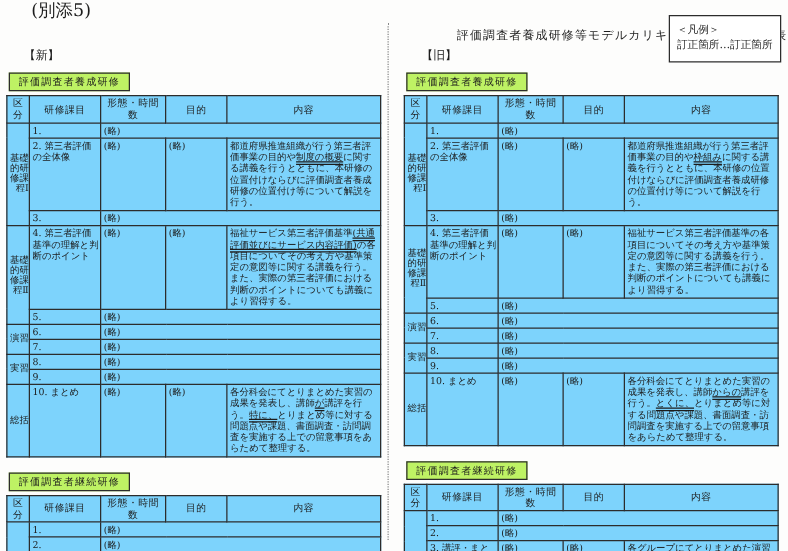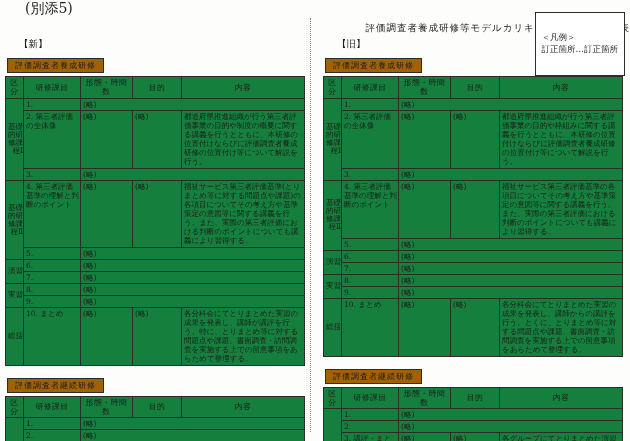--- a/index.html
+++ b/index.html
@@ -4,36 +4,36 @@
 <style>
   * { margin:0; padding:0; box-sizing:border-box; }
   html,body { width:630px; height:441px; }
   body {
     position:relative; background:#fdfdfc; color:#1c1c1c;
     font-family:"DejaVu Serif","Liberation Serif",serif;
     overflow:hidden;
   }
   .attach { position:absolute; top:0; left:25px; font-size:14px; }
   .title  { position:absolute; top:22px; left:0; width:630px; text-align:right; font-size:9.5px; letter-spacing:1px; }
-  .legend { position:absolute; top:12px; right:5px; border:1px solid #2c2c2c; padding:19px 6px; font-size:8.5px; line-height:1.4; background:#fff; }
+  .legend { position:absolute; top:12px; right:5px; border:1px solid #2c2c2c; padding:6px 6px; font-size:8.5px; line-height:1.4; background:#fff; }
   .divider{ position:absolute; top:18px; left:310px; height:414px; border-left:1px dotted #888; }
 
   .half { position:absolute; top:38px; width:300px; }
   .half.new { left:5px; }
   .half.old { left:323px; }
   .sl  { font-size:9.5px; margin:0 0 2px 14px; }
-  .cap { display:inline-block; border:1px solid #2c2c2c; background:#a16207; font-size:8px; padding:1px 7px; margin:0 0 3px 2px; letter-spacing:1px; }
-
-  table.tbl { border-collapse:collapse; width:100%; table-layout:fixed; margin-bottom:7px; background:#15803d; }
+  .cap { display:inline-block; border:1px solid #2c2c2c; background:#bef264; font-size:8px; padding:1px 7px; margin:0 0 3px 2px; letter-spacing:1px; }
+
+  table.tbl { border-collapse:collapse; width:100%; table-layout:fixed; margin-bottom:7px; background:#7dd3fc; }
   .tbl td, .tbl th { border:1px solid #2c2c2c; font-weight:normal; font-size:7.5px; line-height:1.2; padding:1px 2px; vertical-align:top; text-align:left; word-break:break-all; }
   .tbl th { text-align:center; vertical-align:middle; font-size:7.8px; height:17px; letter-spacing:0.5px; }
   .tbl .grp { text-align:right; vertical-align:middle; line-height:1.08; padding:1px 0; letter-spacing:0; }
   .tbl .crs { padding-right:1px; }
   .tbl .ct  { padding:1px 2px 2px 2px; }
-  .uu { text-decoration-style:double; text-underline-offset:1px; }
+  .uu { text-decoration:underline; text-decoration-style:double; text-underline-offset:1px; }
   col.c-k { width:18px; } col.c-c { width:57px; } col.c-f { width:52px; } col.c-p { width:49px; }
 </style>
 </head>
 <body>
 
 <div class="attach">(別添5)</div>
 <div class="title">評価調査者養成研修等モデルカリキュラム　新旧対照表</div>
 <div class="legend">
   <div>＜凡例＞</div>
   <div>訂正箇所…訂正箇所</div>
@@ -73,21 +73,21 @@
     </tr>
     <tr>
       <td class="crs">3.</td>
       <td colspan="3">(略)</td>
     </tr>
     <tr>
       <td class="grp" rowspan="2">基礎的研修課程Ⅱ</td>
       <td class="crs">4. 第三者評価基準の理解と判断のポイント</td>
       <td>(略)</td>
       <td>(略)</td>
-      <td class="ct"><span>福祉サービス第三者評価基準</span><span class="uu">(とりまとめ等に対する問題点や課題)</span><span>の各項目についてその考え方や基準策定の意図等に関する講義を行う。また、実際の第三者評価における判断のポイントについても講義により習得する。</span></td>
+      <td class="ct"><span>福祉サービス第三者評価基準</span><span class="uu">(共通評価並びにサービス内容評価)</span><span>の各項目についてその考え方や基準策定の意図等に関する講義を行う。また、実際の第三者評価における判断のポイントについても講義により習得する。</span></td>
     </tr>
     <tr>
       <td class="crs">5.</td>
       <td colspan="3">(略)</td>
     </tr>
     <tr>
       <td class="grp" rowspan="2">演習</td>
       <td class="crs">6.</td>
       <td colspan="3">(略)</td>
     </tr>

